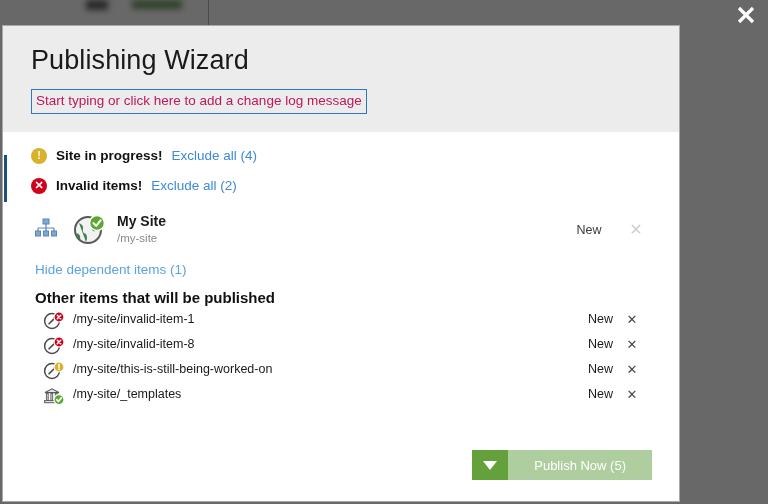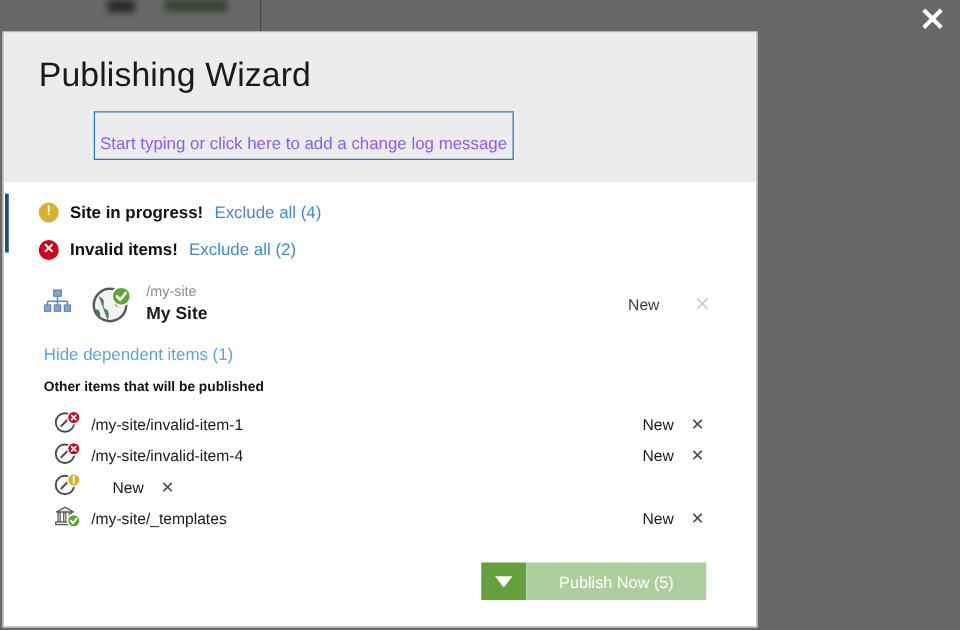--- a/index.html
+++ b/index.html
@@ -58,21 +58,21 @@
     cursor: pointer;
     z-index: 40;
   }
   #close-button svg { display:block; }
 
   
   #modal {
     position: absolute;
     left: 2px;
     top: 25px;
-    width: 604px;
+    width: 678px;
     height: 477px;
     background: #ffffff;
     border: 1px solid #a9a9a9;
     box-sizing: border-box;
     display: flex;
     flex-direction: column;
     z-index: 20;
   }
 
   #modal-header {
@@ -84,29 +84,28 @@
     font-size: 27px;
     font-weight: 400;
     color: #1a1a1a;
     letter-spacing: 0.1px;
     margin: 0 0 13px 0;
     line-height: 1.1;
   }
   #changelog-input {
     display: inline-block;
     border: 1px solid #2f76c7;
-    color: #8b5cf6;
+    color: #be185d;
     background: transparent;
     font-size: 13.5px;
     line-height: 1.25;
-    padding: 17px 4px 3px 4px;
+    padding: 3px 4px 3px 4px;
     cursor: text;
     outline: none;
     white-space: nowrap;
-    margin-left: 44px;
   }
 
   
   #left-accent {
     position: absolute;
     left: 1px;
     top: 129px;
     width: 3px;
     height: 47px;
     background: #1c4f7c;
@@ -200,29 +199,29 @@
 
   
   #hide-dependent-link {
     display: inline-block;
     font-size: 13.5px;
     color: #5ba3e0;
     cursor: pointer;
     margin: 6px 0 0 4px;
   }
   #other-items-heading {
-    font-size: 11px;
+    font-size: 15px;
     font-weight: bold;
     color: #111111;
     margin: 11px 0 6px 4px;
   }
 
   .dep-row {
     display: flex;
-    align-items: flex-end;
+    align-items: flex-start;
     height: 25px;
     padding-left: 12px;
   }
   .dep-icon { width: 24px; flex: 0 0 auto; position: relative; height: 18px;}
   .dep-path {
     font-size: 12.5px;
     color: #1a1a1a;
     margin-left: 6px;
     flex: 1 1 auto;
     white-space: nowrap;
@@ -244,21 +243,21 @@
   }
 
   
   #modal-footer {
     flex: 0 0 auto;
     height: 72px;
     background: #ffffff;
     display: flex;
     align-items: center;
     justify-content: flex-end;
-    padding-right: 40px;
+    padding-right: 27px;
     box-sizing: border-box;
   }
   #publish-group {
     display: flex;
     height: 30px;
   }
   #publish-dropdown {
     width: 36px;
     background: #64a03c;
     display: flex;
@@ -341,22 +340,22 @@
           <circle cx="15" cy="16" r="13" fill="#f2f2f2" stroke="#58595b" stroke-width="2"></circle>
           <path d="M6 9 Q11 11 10 15 Q9 19 13 20 Q15 24 13 28" fill="#3c7a4e" opacity="0.95"></path>
           <path d="M19 5 Q22 9 20 12 Q17 14 20 17 Q24 18 25 13" fill="#3c7a4e" opacity="0.95"></path>
           <path d="M4 20 Q7 22 6 25" fill="none" stroke="#3c7a4e" stroke-width="2"></path>
           <circle cx="24" cy="9" r="7.5" fill="#5aa832" stroke="#ffffff" stroke-width="1.6"></circle>
           <path d="M20.5 9.2 L23.2 11.8 L27.6 6.4" fill="none" stroke="#ffffff" stroke-width="2.1" stroke-linecap="round" stroke-linejoin="round"></path>
         </svg>
       </span>
 
       <span id="site-text">
+        <div id="site-name">My Site</div>
         <div id="site-path">/my-site</div>
-        <div id="site-name">My Site</div>
       </span>
 
       <span id="site-state">New</span>
       <span id="site-remove">✕</span>
     </div>
 
     <div>
       <span id="hide-dependent-link">Hide dependent items (1)</span>
     </div>
 
@@ -382,36 +381,37 @@
       <div class="dep-row">
         <span class="dep-icon">
           <svg width="22" height="18" viewBox="0 0 22 18" aria-hidden="true">
             <circle cx="9" cy="9" r="7.4" fill="#ffffff" stroke="#4a4a4a" stroke-width="1.5"></circle>
             <path d="M5.6 12.2 L12.2 5.6" stroke="#4a4a4a" stroke-width="1.6"></path>
             <path d="M11.2 4.6 L13.2 6.6 L11.9 7.9 L9.9 5.9 Z" fill="#9a9a9a"></path>
             <circle cx="16" cy="5" r="5" fill="#d0021b" stroke="#ffffff" stroke-width="1.2"></circle>
             <path d="M14.3 3.3 L17.7 6.7 M17.7 3.3 L14.3 6.7" stroke="#ffffff" stroke-width="1.5" stroke-linecap="round"></path>
           </svg>
         </span>
-        <span class="dep-path">/my-site/invalid-item-4</span>
+        <span class="dep-path">/my-site/invalid-item-8</span>
         <span class="dep-state">New</span>
         <span class="dep-remove">✕</span>
       </div>
 
       <div class="dep-row">
         <span class="dep-icon">
           <svg width="22" height="18" viewBox="0 0 22 18" aria-hidden="true">
             <circle cx="9" cy="9" r="7.4" fill="#ffffff" stroke="#4a4a4a" stroke-width="1.5"></circle>
             <path d="M5.6 12.2 L12.2 5.6" stroke="#4a4a4a" stroke-width="1.6"></path>
             <path d="M11.2 4.6 L13.2 6.6 L11.9 7.9 L9.9 5.9 Z" fill="#9a9a9a"></path>
             <circle cx="16" cy="5" r="5" fill="#d9b22c" stroke="#ffffff" stroke-width="1.2"></circle>
             <path d="M16 2.4 L16 5.6" stroke="#ffffff" stroke-width="1.5" stroke-linecap="round"></path>
             <circle cx="16" cy="7.2" r="0.85" fill="#ffffff"></circle>
           </svg>
         </span>
+        <span class="dep-path">/my-site/this-is-still-being-worked-on</span>
         <span class="dep-state">New</span>
         <span class="dep-remove">✕</span>
       </div>
 
       <div class="dep-row">
         <span class="dep-icon">
           <svg width="22" height="18" viewBox="0 0 22 18" aria-hidden="true">
             <path d="M2 5.6 L9 1.8 L16 5.6 Z" fill="#e8e8e8" stroke="#5a5a5a" stroke-width="1.1"></path>
             <rect x="3.4" y="6.4" width="1.8" height="7" fill="#dcdcdc" stroke="#5a5a5a" stroke-width="0.9"></rect>
             <rect x="7.9" y="6.4" width="1.8" height="7" fill="#dcdcdc" stroke="#5a5a5a" stroke-width="0.9"></rect>

